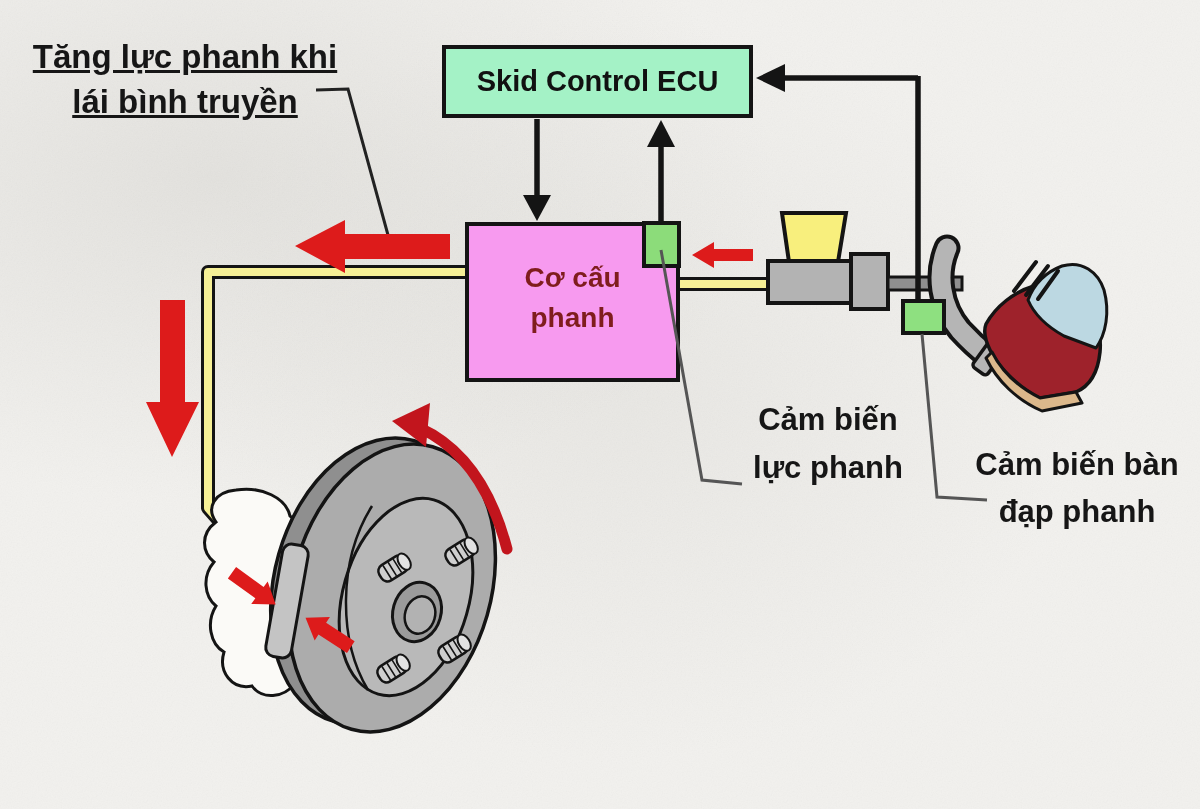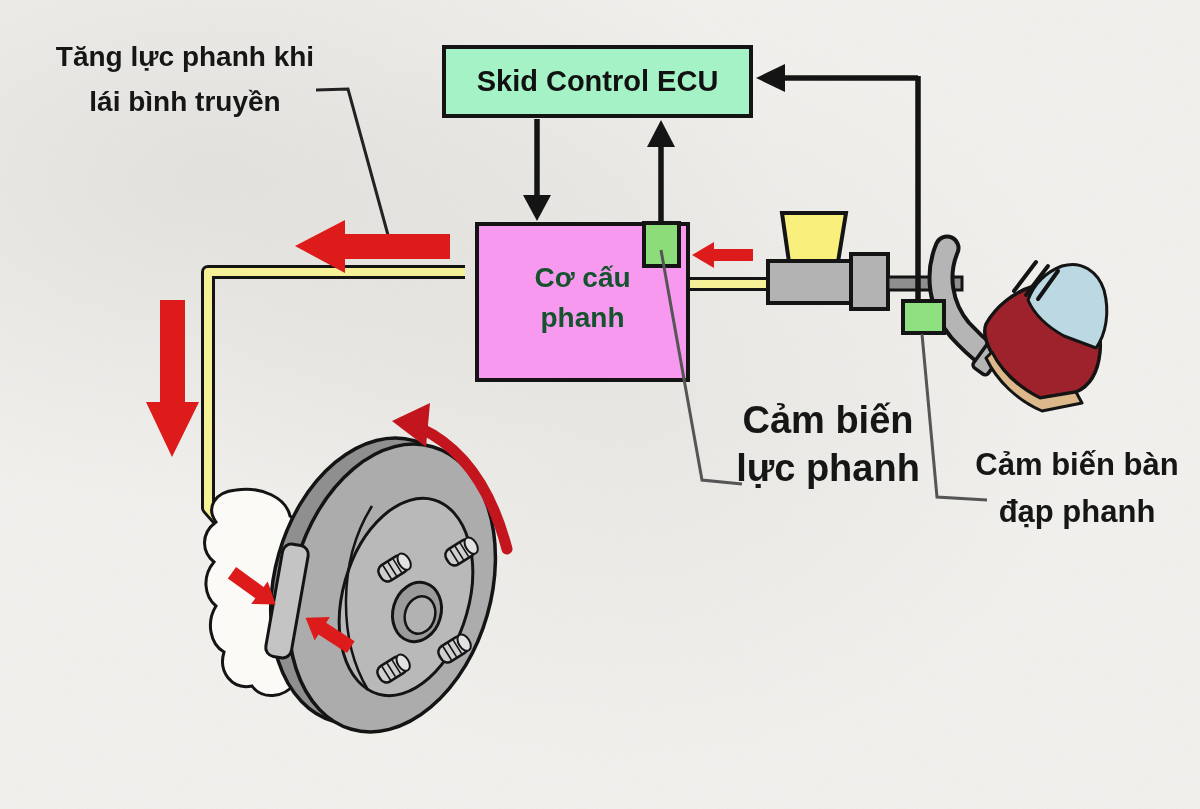--- a/index.html
+++ b/index.html
@@ -12,22 +12,22 @@
     font-family:"Liberation Sans","DejaVu Sans",sans-serif;
   }
   .stage svg.layer{position:absolute;left:0;top:0;}
   #noise-layer{z-index:0;}
   #base-layer{z-index:1;}
   #top-layer{z-index:3;}
   .lbl{
     position:absolute;z-index:2;font-weight:bold;color:#161616;
     text-align:center;white-space:nowrap;
   }
-  #lbl-normal{left:30px;top:34px;width:310px;font-size:28px;line-height:45px;}
-  #lbl-force{left:722px;top:396px;width:212px;font-size:38px;line-height:48px;}
+  #lbl-normal{left:30px;top:34px;width:310px;font-size:33px;line-height:45px;text-decoration:underline;}
+  #lbl-force{left:722px;top:396px;width:212px;font-size:31px;line-height:48px;}
   #lbl-pedal{left:952px;top:441px;width:250px;font-size:31px;line-height:47px;}
   .box{
     position:absolute;z-index:2;box-sizing:border-box;border:4px solid #141414;
     display:flex;flex-direction:column;align-items:center;justify-content:center;
     font-weight:bold;text-align:right;
   }
   #box-ecu{left:442px;top:45px;width:311px;height:73px;font-size:29px;color:#111;}
   #box-actuator{left:465px;top:222px;width:215px;height:160px;font-size:28px;line-height:40px;padding-bottom:8px;}
 </style>
 </head>
@@ -153,21 +153,21 @@
 
   <div class="lbl" id="lbl-normal">
     <div>Tăng lực phanh khi</div>
     <div>lái bình truyền</div>
   </div>
 
   <div class="box" id="box-ecu" style="background: rgb(164, 242, 198);">
     <div>Skid Control ECU</div>
   </div>
 
-  <div class="box" id="box-actuator" style="background: rgb(247, 154, 239); color: #14532d; margin-left: 10px;">
+  <div class="box" id="box-actuator" style="background: rgb(247, 154, 239); color: #7f1d1d;">
     <div>Cơ cấu</div>
     <div>phanh</div>
   </div>
 
   <div class="lbl" id="lbl-force">
     <div>Cảm biến</div>
     <div>lực phanh</div>
   </div>
 
   <div class="lbl" id="lbl-pedal">

